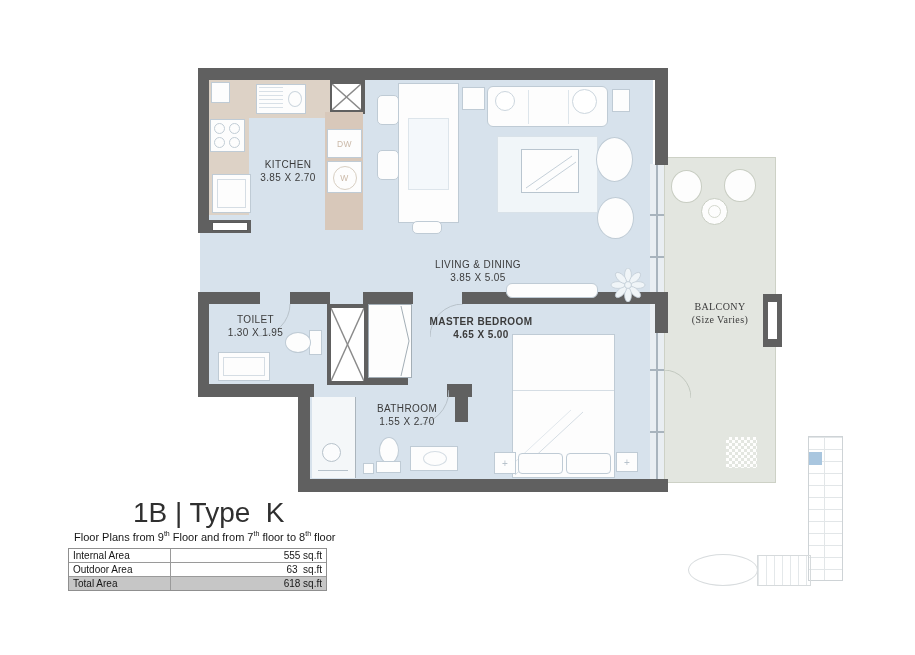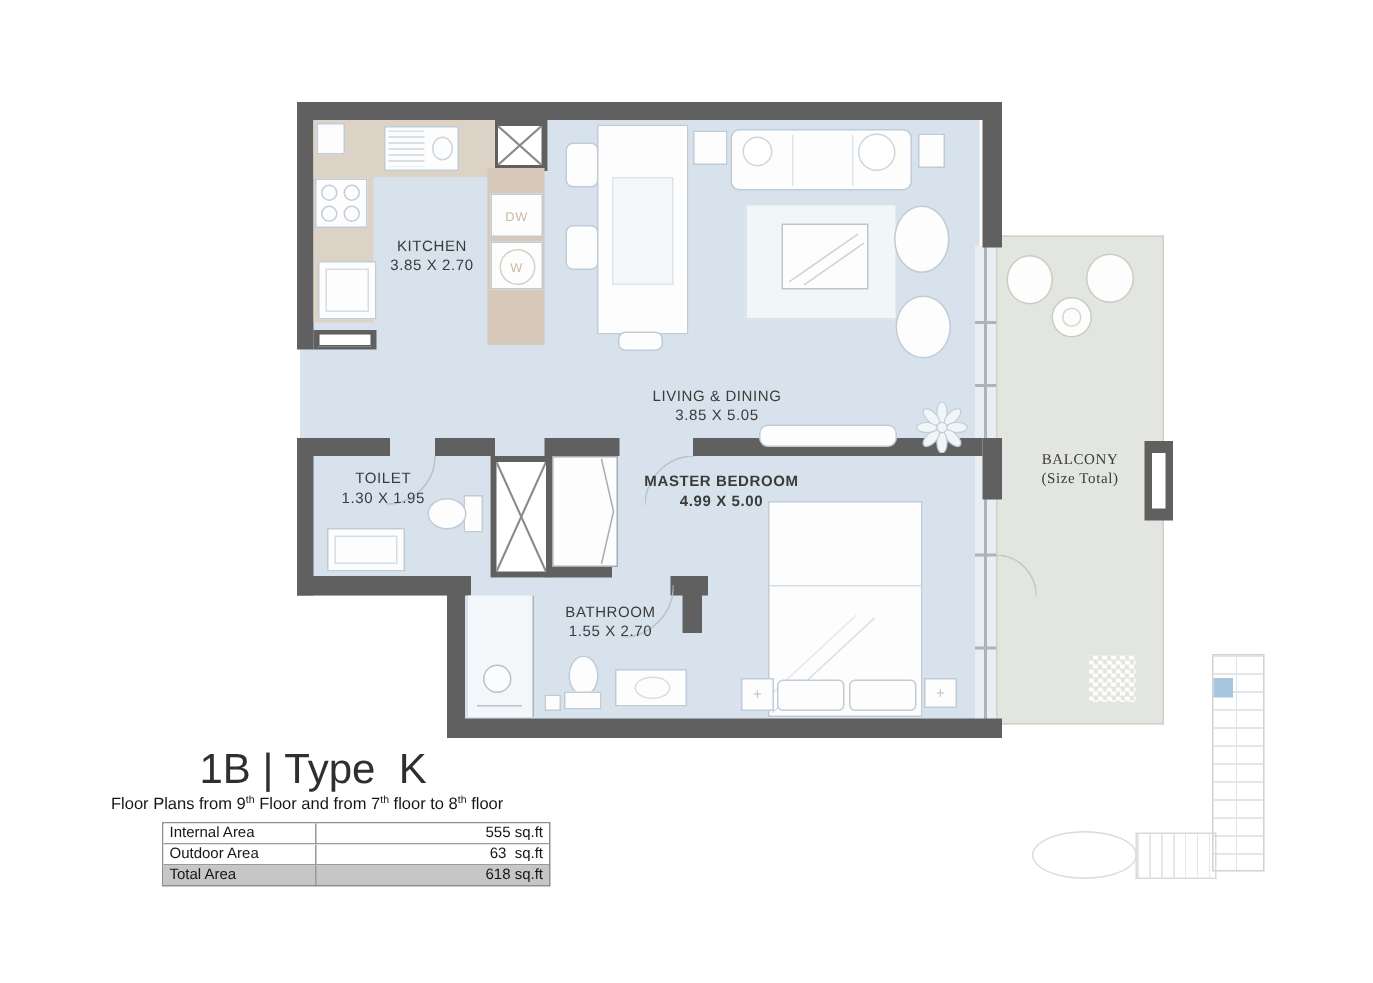--- a/index.html
+++ b/index.html
@@ -20,21 +20,21 @@
   .wtick{position:absolute;background:#a9b4bd;}
   .arc svg{display:block;}
   .appl-label{position:absolute;color:#cbb9a8;font-size:8.5px;letter-spacing:.5px;
               text-align:center;width:100%;}
   .plus{position:absolute;color:#b7c2cb;font-size:10px;line-height:10px;}
   .checker{position:absolute;background-image:repeating-conic-gradient(rgba(255,255,255,.95) 0% 25%, rgba(255,255,255,0) 0% 50%);background-size:6px 6px;}
   .title{position:absolute;left:133px;top:497px;font-size:28px;color:#2f2f2f;white-space:pre;}
   .subtitle{position:absolute;left:74px;top:530px;font-size:11px;color:#161616;white-space:pre;}
   .subtitle sup{font-size:7px;}
   .area-table{position:absolute;left:68px;top:548px;width:257px;border:1px solid #8f8f8f;
-              font-size:10px;color:#161616;margin-left:40px;}
+              font-size:10px;color:#161616;}
   .area-row{display:flex;height:13px;line-height:13px;border-bottom:1px solid #9a9a9a;background:#fff;}
   .area-row:last-child{border-bottom:none;}
   .area-row.total{background:#c6c6c6;gap:13px;}
   .area-label{width:97px;border-right:1px solid #9a9a9a;padding-left:4px;}
   .area-value{flex:1;text-align:right;padding-right:4px;white-space:pre;}
   .kp{position:absolute;border:1px solid #ced3d6;}
 </style>
 </head>
 <body>
 
@@ -250,32 +250,32 @@
   <div class="furn" style="left:518px;top:453px;width:45px;height:21px;border-radius:4px;"></div>
   <div class="furn" style="left:566px;top:453px;width:45px;height:21px;border-radius:4px;"></div>
   <div class="furn" style="left:494px;top:452px;width:22px;height:22px;">
     <div class="plus" style="left:7px;top:6px;">+</div>
   </div>
   <div class="furn" style="left:616px;top:452px;width:22px;height:20px;">
     <div class="plus" style="left:7px;top:5px;">+</div>
   </div>
   <div class="room-label" style="left:411px;top:315px;width:140px;font-weight:bold;">
     <div>MASTER BEDROOM</div>
-    <div>4.99 X 5.00</div>
+    <div>4.65 X 5.00</div>
   </div>
 
   <div class="furn2 circle" style="left:671px;top:170px;width:31px;height:33px;"></div>
   <div class="furn2 circle" style="left:724px;top:169px;width:32px;height:33px;"></div>
   <div class="furn2 circle" style="left:701px;top:198px;width:27px;height:27px;">
     <div class="abs circle" style="left:6px;top:6px;width:13px;height:13px;border:1px solid #d4d8cd;"></div>
   </div>
   <div class="checker" style="left:726px;top:437px;width:31px;height:31px;"></div>
   <div class="room-label" style="left:664px;top:300px;width:112px;font-family:Liberation Serif, serif;">
     <div>BALCONY</div>
-    <div>(Size Total)</div>
+    <div>(Size Varies)</div>
   </div>
 
   <div class="kp" style="left:808px;top:436px;width:33px;height:143px;background-image:repeating-linear-gradient(to bottom,#e2e6e8 0 1px,transparent 1px 12px),linear-gradient(to right,transparent 15px,#e2e6e8 15px,#e2e6e8 16px,transparent 16px);"></div>
   <div class="abs" style="left:809px;top:452px;width:13px;height:13px;background:#a9c6df;"></div>
   <div class="kp" style="left:757px;top:555px;width:52px;height:29px;border-color:#d6dadc;background-image:repeating-linear-gradient(to right,#e4e8ea 0 1px,transparent 1px 8px);"></div>
   <div class="kp circle" style="left:688px;top:554px;width:68px;height:30px;border-color:#d8dcde;"></div>
 
   <div class="title">1B | Type  K</div>
 
   <div class="subtitle"><span>Floor Plans from 9</span><sup><span>th</span></sup><span> Floor and from 7</span><sup><span>th</span></sup><span> floor to 8</span><sup><span>th</span></sup><span> floor</span></div>

